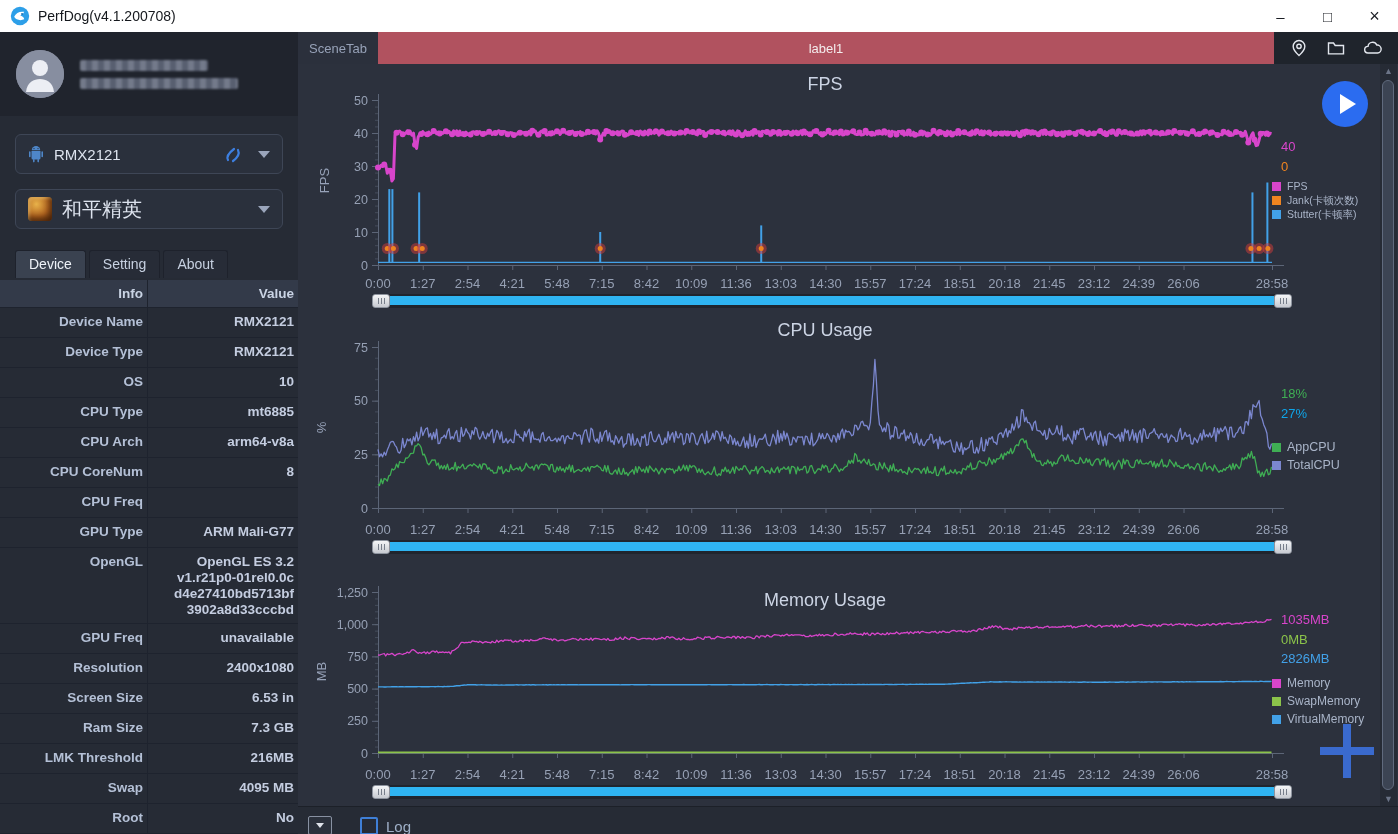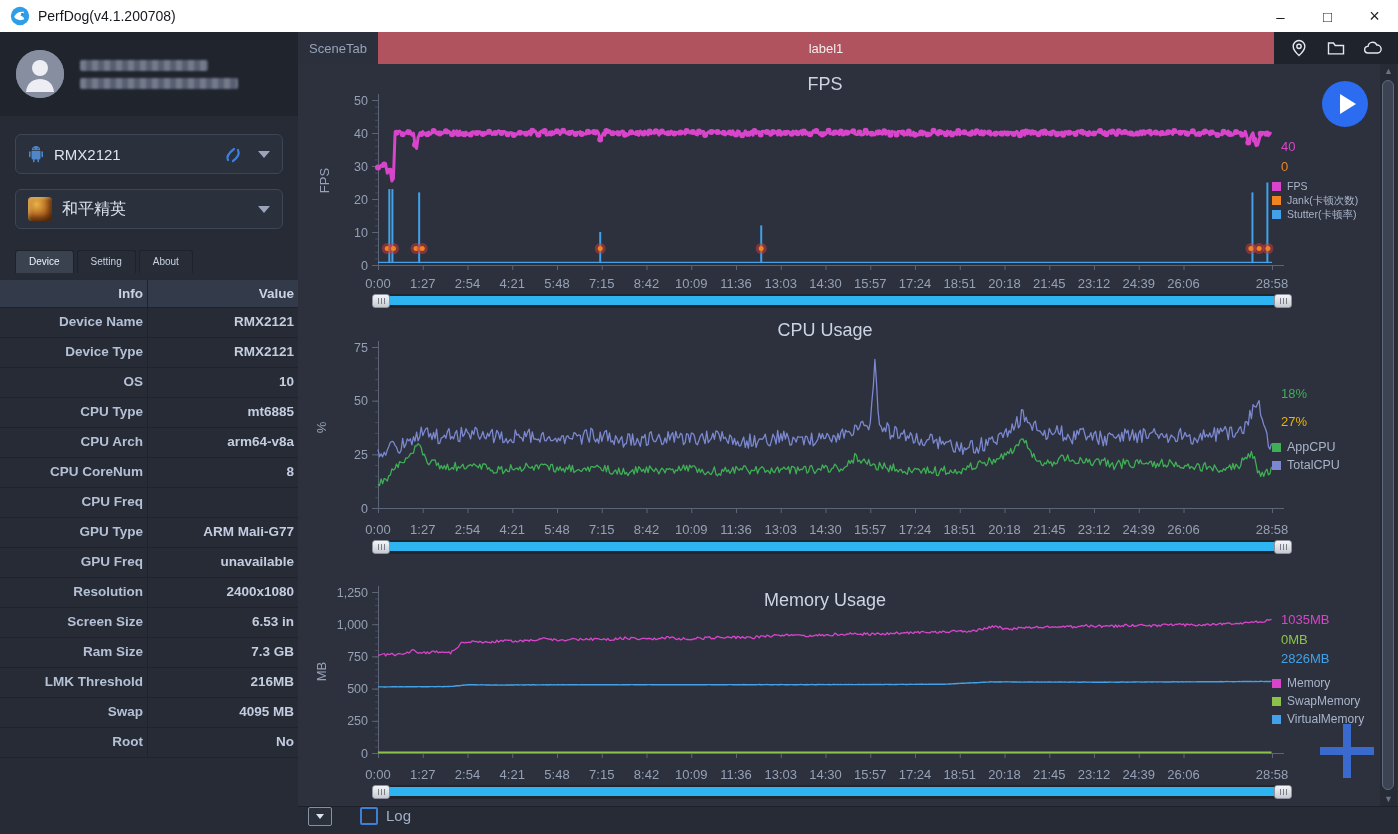--- a/index.html
+++ b/index.html
@@ -28,21 +28,21 @@
   #device-selector{top:102px;} #app-selector{top:157px;}
   .selector .sel-text{font-size:15px;color:#dde3ee;margin-left:10px;}
   .caret{margin-left:auto;width:0;height:0;border-left:6px solid transparent;
          border-right:6px solid transparent;border-top:7px solid #9aa5bb;}
   .game-icon{width:24px;height:24px;border-radius:4px;flex:none;
      background:radial-gradient(circle at 35% 30%,#e8b24a,#b4651f 55%,#6e3a12 95%);
      box-shadow:inset -3px -4px 6px rgba(40,15,0,.55), inset 2px 2px 3px rgba(255,220,130,.5);}
   .usb-icon{margin-left:auto;}
   .usb-icon + .caret{margin-left:14px;}
   .tabs{position:absolute;left:15px;top:218px;display:flex;gap:3px;}
-  .tab{padding:5px 13px 6px;font-size:10px;color:#c7d1e1;background:#272c37;
+  .tab{padding:5px 13px 6px;font-size:14px;color:#c7d1e1;background:#272c37;
        border:1px solid #1e222c;border-bottom:none;border-radius:3px 3px 0 0;cursor:default;}
   .tab.active{background:#3a4250;color:#eef2f8;}
   .info-table{position:absolute;left:0;top:248px;right:0;bottom:0;font-size:13.5px;
               font-weight:bold;overflow:hidden;}
   .tr{display:flex;border-bottom:1px solid #1e232e;min-height:29px;text-align:right;}
   .tr.head{background:#333a49;min-height:27px;}
   .td-label{width:148px;box-sizing:border-box;padding:6px 4px 5px 14px;color:#b4c0d6;
             border-right:1px solid #1e232e;line-height:16px;}
   .td-value{flex:1;padding:6px 4px 5px 12px;color:#c4cde0;line-height:16px;
             white-space:pre-line;word-break:break-all;}
@@ -91,21 +91,21 @@
   .plus-btn::after{content:'';position:absolute;top:0;bottom:0;left:23px;width:8px;background:#3a6ace;}
   
   .vscroll{position:absolute;left:1380px;top:64px;width:17px;height:742px;background:#262b35;z-index:2;}
   .vs-arrow{position:absolute;left:0;width:17px;height:14px;color:#6b7487;font-size:9px;
             display:flex;align-items:center;justify-content:center;cursor:default;}
   .vs-arrow.up{top:0;} .vs-arrow.down{bottom:0;}
   .vs-thumb{position:absolute;left:2px;right:3px;top:16px;bottom:16px;border:1px solid #606a7d;
             border-radius:7px;background:#3c4453;cursor:default;}
   
   .bottom-bar{position:absolute;left:298px;top:806px;width:1100px;height:28px;background:#262b35;
-              border-top:1px solid #1c2028;display:flex;align-items:flex-start;z-index:3;}
+              border-top:1px solid #1c2028;display:flex;align-items:flex-end;z-index:3;}
   .expand-btn{margin-left:10px;width:22px;height:17px;border:1px solid #8891a2;border-radius:2px;
               background:#2b313c;display:flex;align-items:center;justify-content:center;cursor:default;}
   .expand-btn i{width:0;height:0;border-left:4px solid transparent;border-right:4px solid transparent;
                 border-top:5px solid #dfe3ea;}
   .log-checkbox{margin-left:28px;width:14px;height:14px;border:2px solid #3f7fd6;border-radius:2px;
                 background:transparent;cursor:default;}
   .log-label{margin-left:8px;color:#9fb0c8;font-size:15px;}
 </style>
 </head>
 <body>
@@ -153,21 +153,21 @@
     <span class="sel-text">RMX2121</span>
     <svg class="usb-icon" width="22" height="22" viewBox="0 0 22 22">
       <path d="M6 17 C4 13 8 9 12 6" stroke="#3d7fe0" stroke-width="2.2" fill="none" stroke-linecap="round"></path>
       <path d="M11 18 C15 15 18 11 16 7" stroke="#3d7fe0" stroke-width="2.2" fill="none" stroke-linecap="round"></path>
     </svg>
     <span class="caret"></span>
   </div>
 
   <div class="selector" id="app-selector">
     <span class="game-icon"></span>
-    <span class="sel-text" style="font-size:16px;">和平精英</span>
+    <span class="sel-text" style="font-size:20px;">和平精英</span>
     <span class="caret"></span>
   </div>
 
   <div class="tabs">
     <div class="tab active">Device</div>
     <div class="tab">Setting</div>
     <div class="tab">About</div>
   </div>
 
   <div class="info-table">
@@ -199,20 +199,27 @@
         <div class="tr">
           <div class="td-label">CPU CoreNum</div>
           <div class="td-value">8</div>
         </div>
         <div class="tr">
           <div class="td-label">CPU Freq</div>
         </div>
         <div class="tr">
           <div class="td-label">GPU Type</div>
           <div class="td-value">ARM Mali-G77</div>
+        </div>
+        <div class="tr">
+          <div class="td-label">OpenGL</div>
+          <div class="td-value">OpenGL ES 3.2
+v1.r21p0-01rel0.0c
+d4e27410bd5713bf
+3902a8d33cccbd</div>
         </div>
         <div class="tr">
           <div class="td-label">GPU Freq</div>
           <div class="td-value">unavailable</div>
         </div>
         <div class="tr">
           <div class="td-label">Resolution</div>
           <div class="td-value">2400x1080</div>
         </div>
         <div class="tr">
@@ -675,21 +682,21 @@
 <div class="ylab" id="ylab-0">FPS</div>
 <div class="ylab" id="ylab-1">%</div>
 <div class="ylab" id="ylab-2">MB</div>
 
 <div class="curr" id="curr-0">
     <div style="color: rgb(216, 69, 203);">40</div>
     <div style="color: rgb(239, 132, 32);">0</div>
   </div>
 <div class="curr" id="curr-1">
     <div style="color: rgb(63, 174, 84);">18%</div>
-    <div style="color: #eab308; margin-top: 8px;">27%</div>
+    <div style="color: #0ea5e9;">27%</div>
   </div>
 <div class="curr" id="curr-2">
     <div style="color: rgb(216, 69, 203);">1035MB</div>
     <div style="color: rgb(139, 195, 74);">0MB</div>
     <div style="color: rgb(66, 161, 232);">2826MB</div>
   </div>
 
 <div class="legend" id="legend-0">
     <div class="item">
       <span class="sw" style="background: rgb(216, 69, 203);"></span>

